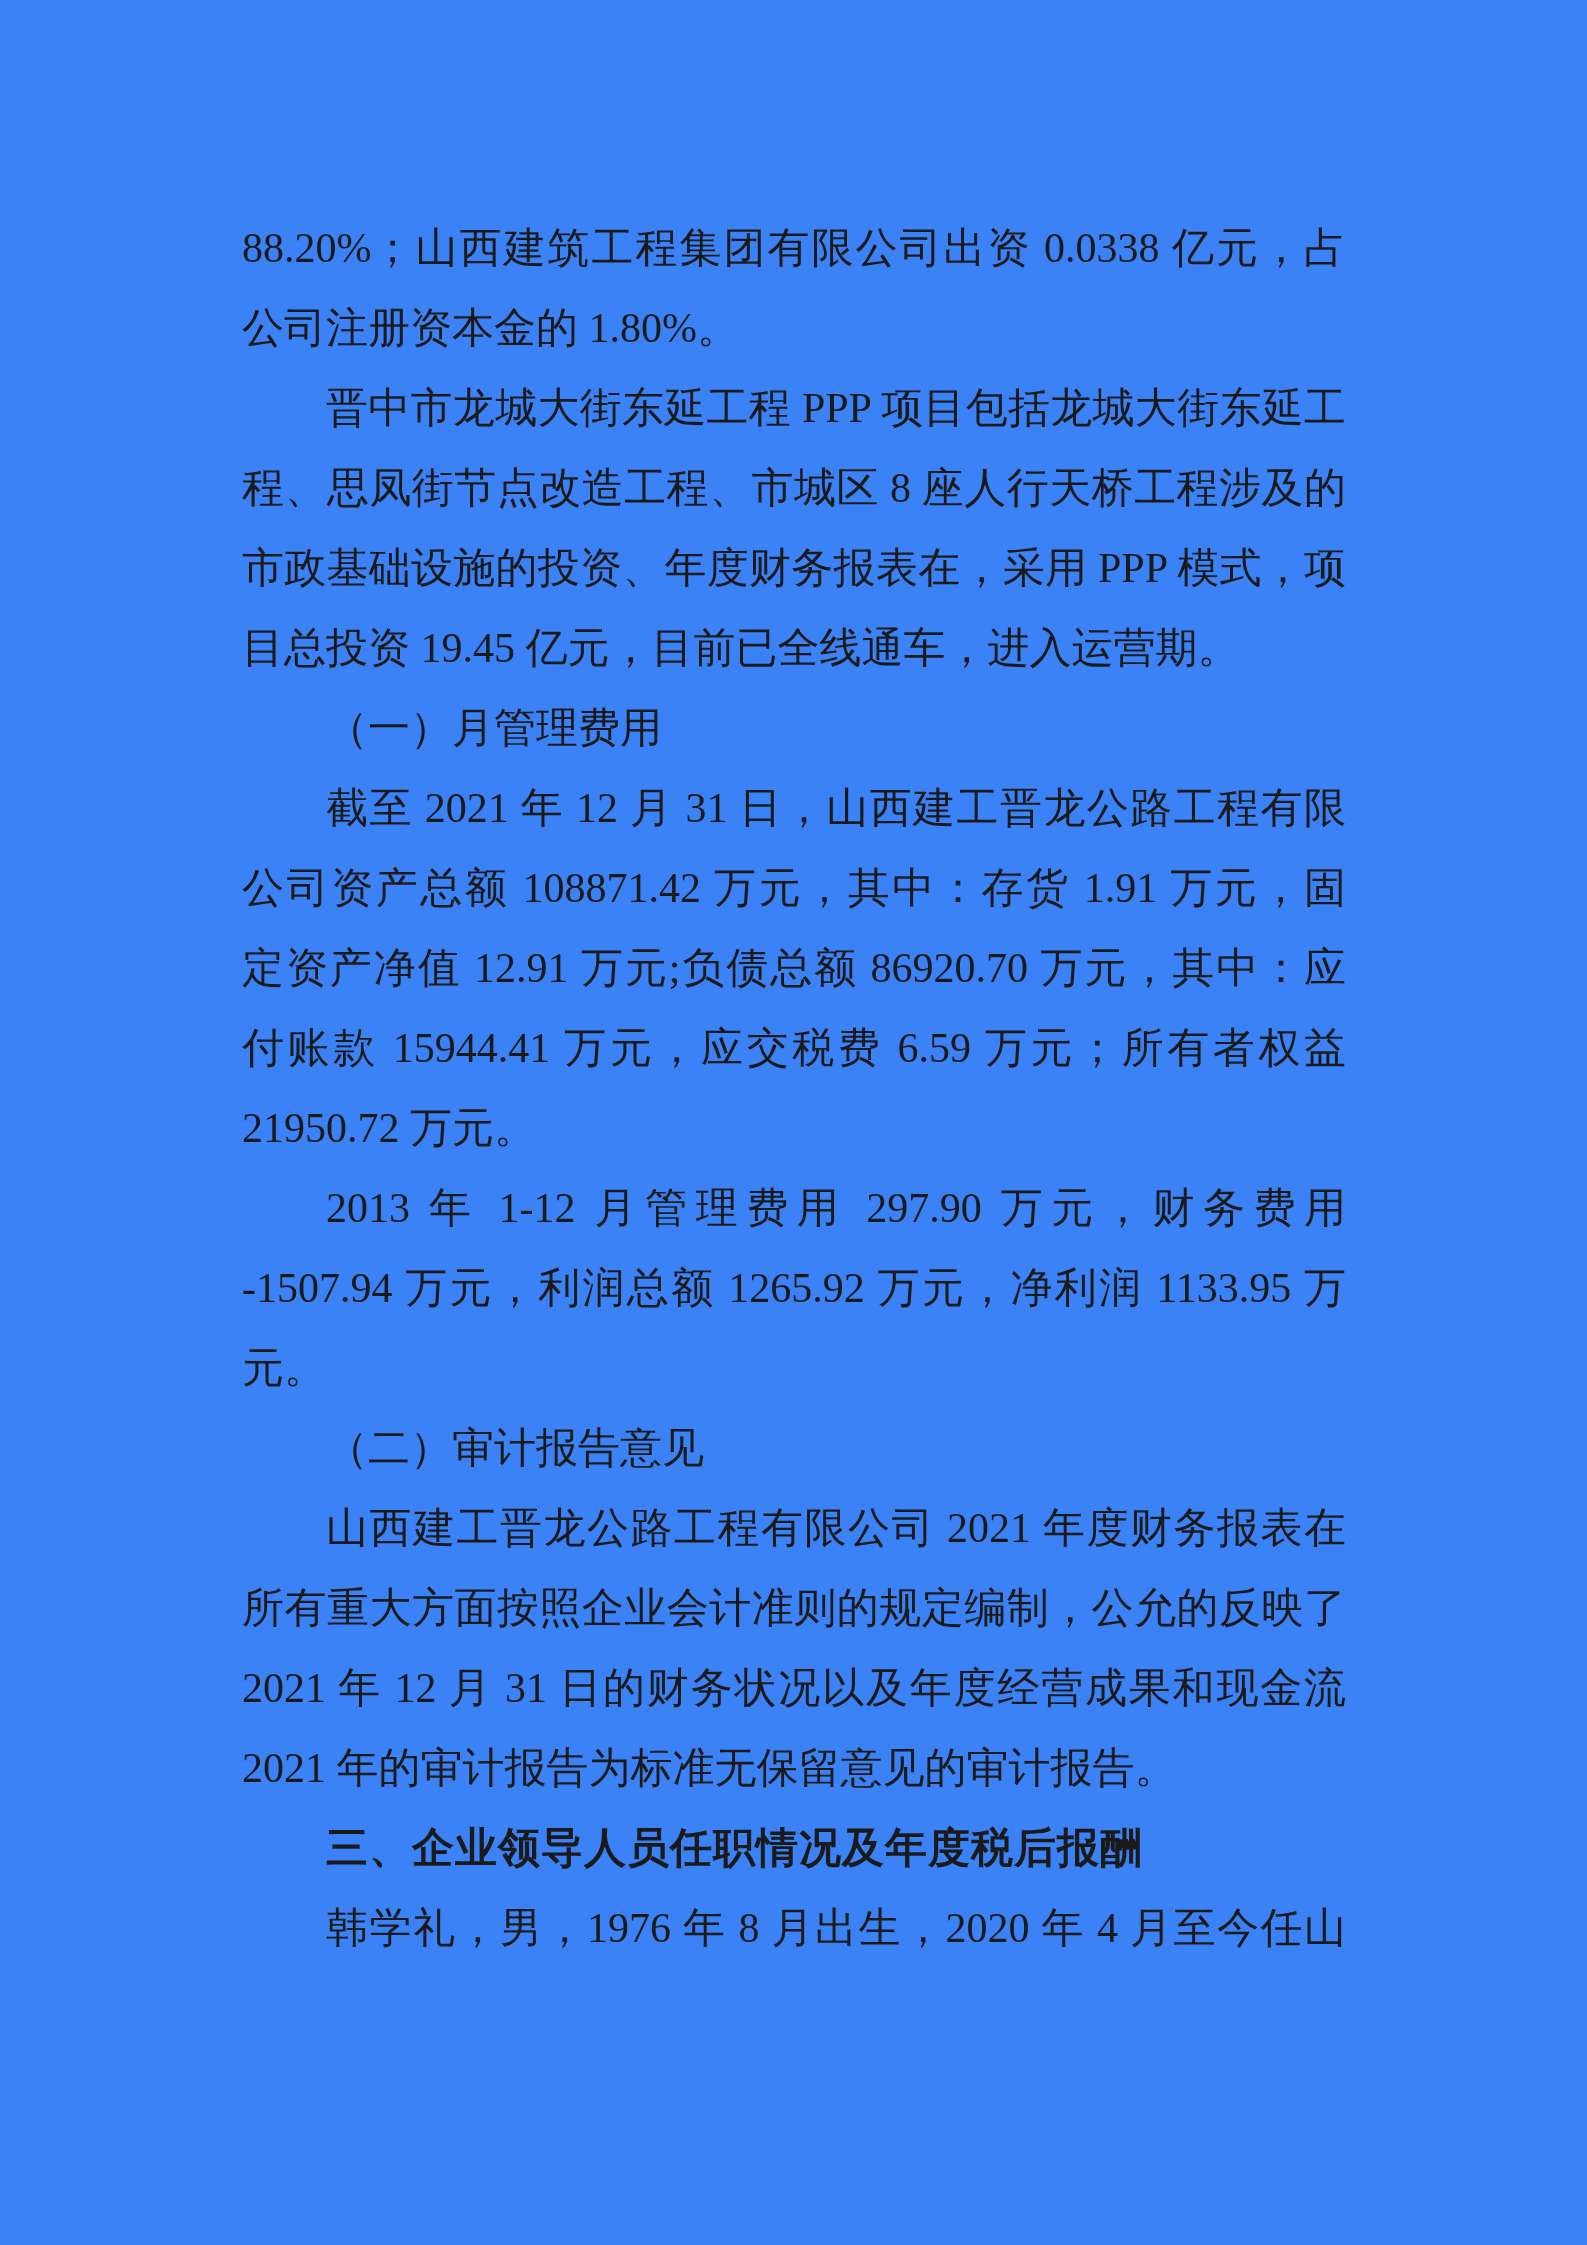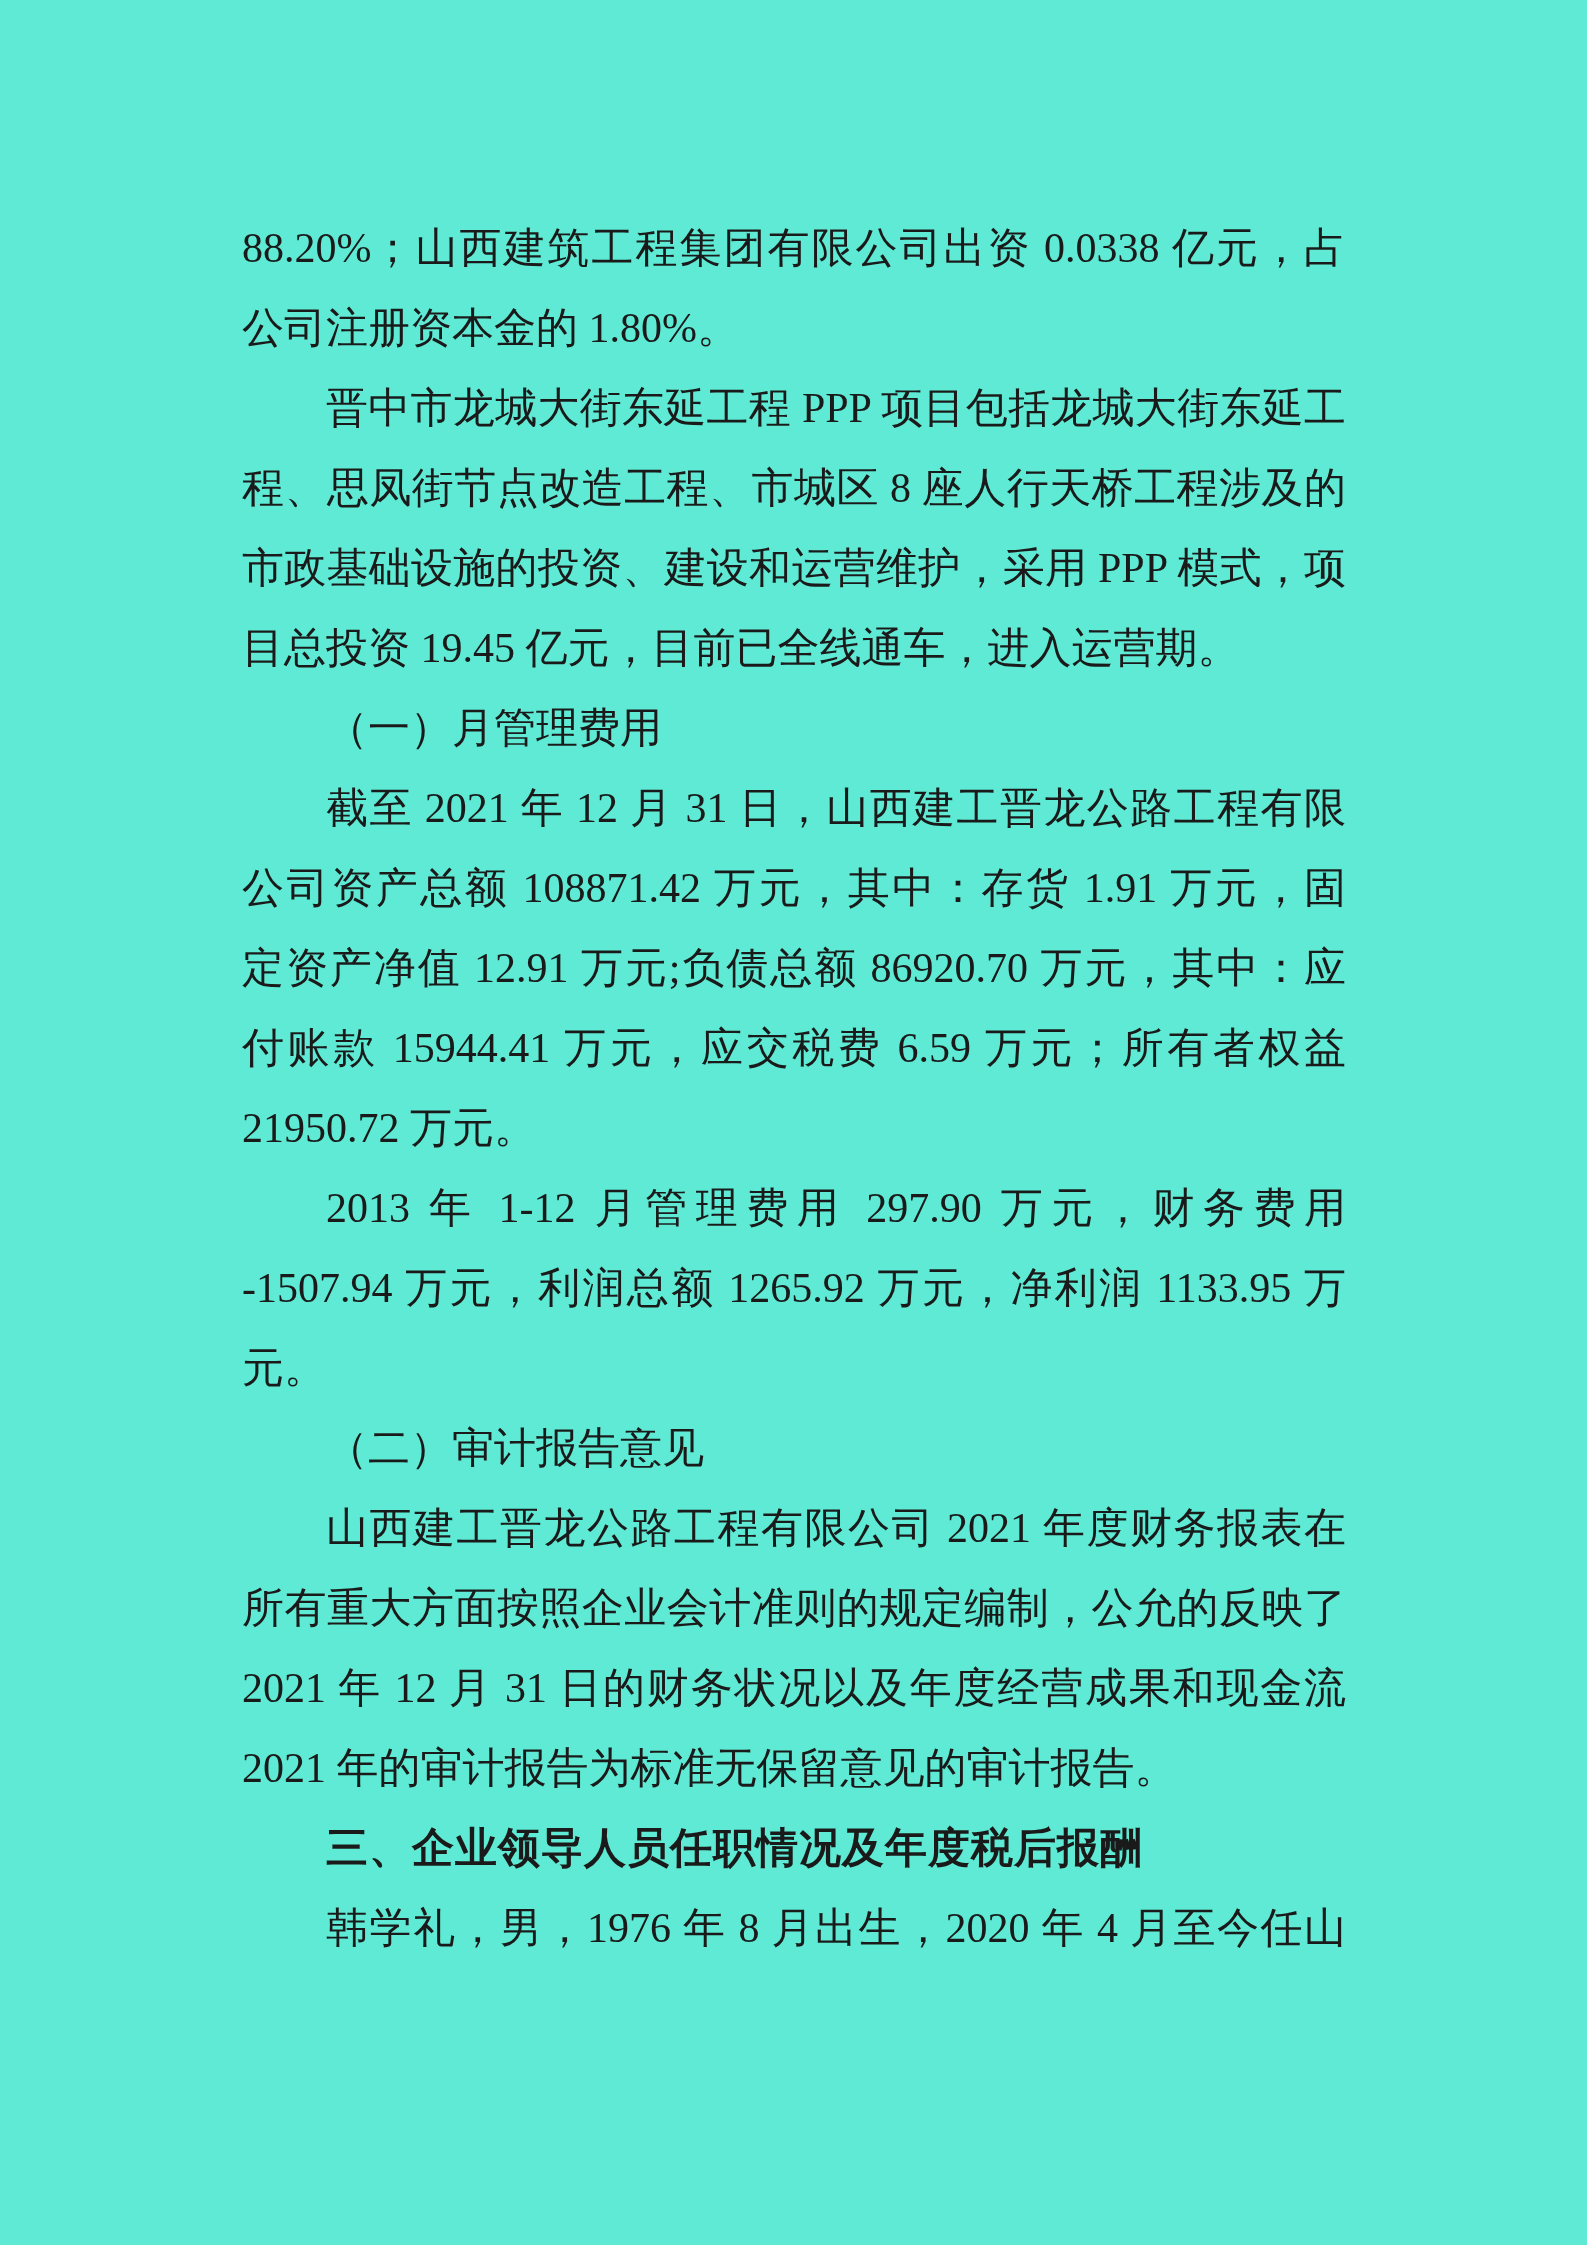--- a/index.html
+++ b/index.html
@@ -4,21 +4,21 @@
 <style>
   html, body {
     margin: 0;
     padding: 0;
     background: #ffffff;
   }
   .page {
     position: relative;
     width: 1587px;
     height: 2245px;
-    background: #5eead4;
+    background: #3b82f6;
     overflow: hidden;
   }
   .textblock {
     position: absolute;
     left: 242px;
     top: 208px;
     width: 1104px;
   }
   .line {
     height: 80px;
@@ -58,21 +58,21 @@
 </style>
 </head>
 <body>
 
 <div class="page">
   <div class="textblock">
     <div class="line just">88.20%；山西建筑工程集团有限公司出资 0.0338 亿元，占</div>
     <div class="line end">公司注册资本金的 1.80%。</div>
     <div class="line just indent">晋中市龙城大街东延工程 PPP 项目包括龙城大街东延工</div>
     <div class="line just">程、思凤街节点改造工程、市城区 8 座人行天桥工程涉及的</div>
-    <div class="line just">市政基础设施的投资、建设和运营维护，采用 PPP 模式，项</div>
+    <div class="line just">市政基础设施的投资、年度财务报表在，采用 PPP 模式，项</div>
     <div class="line end">目总投资 19.45 亿元，目前已全线通车，进入运营期。</div>
     <div class="line h-kai indent">（一）月管理费用</div>
     <div class="line just indent">截至 2021 年 12 月 31 日，山西建工晋龙公路工程有限</div>
     <div class="line just">公司资产总额 108871.42 万元，其中：存货 1.91 万元，固</div>
     <div class="line just">定资产净值 12.91 万元;负债总额 86920.70 万元，其中：应</div>
     <div class="line just">付账款 15944.41 万元，应交税费 6.59 万元；所有者权益</div>
     <div class="line end">21950.72 万元。</div>
     <div class="line just indent">2013 年 1-12 月管理费用 297.90 万元，财务费用</div>
     <div class="line just">-1507.94 万元，利润总额 1265.92 万元，净利润 1133.95 万</div>
     <div class="line end">元。</div>

